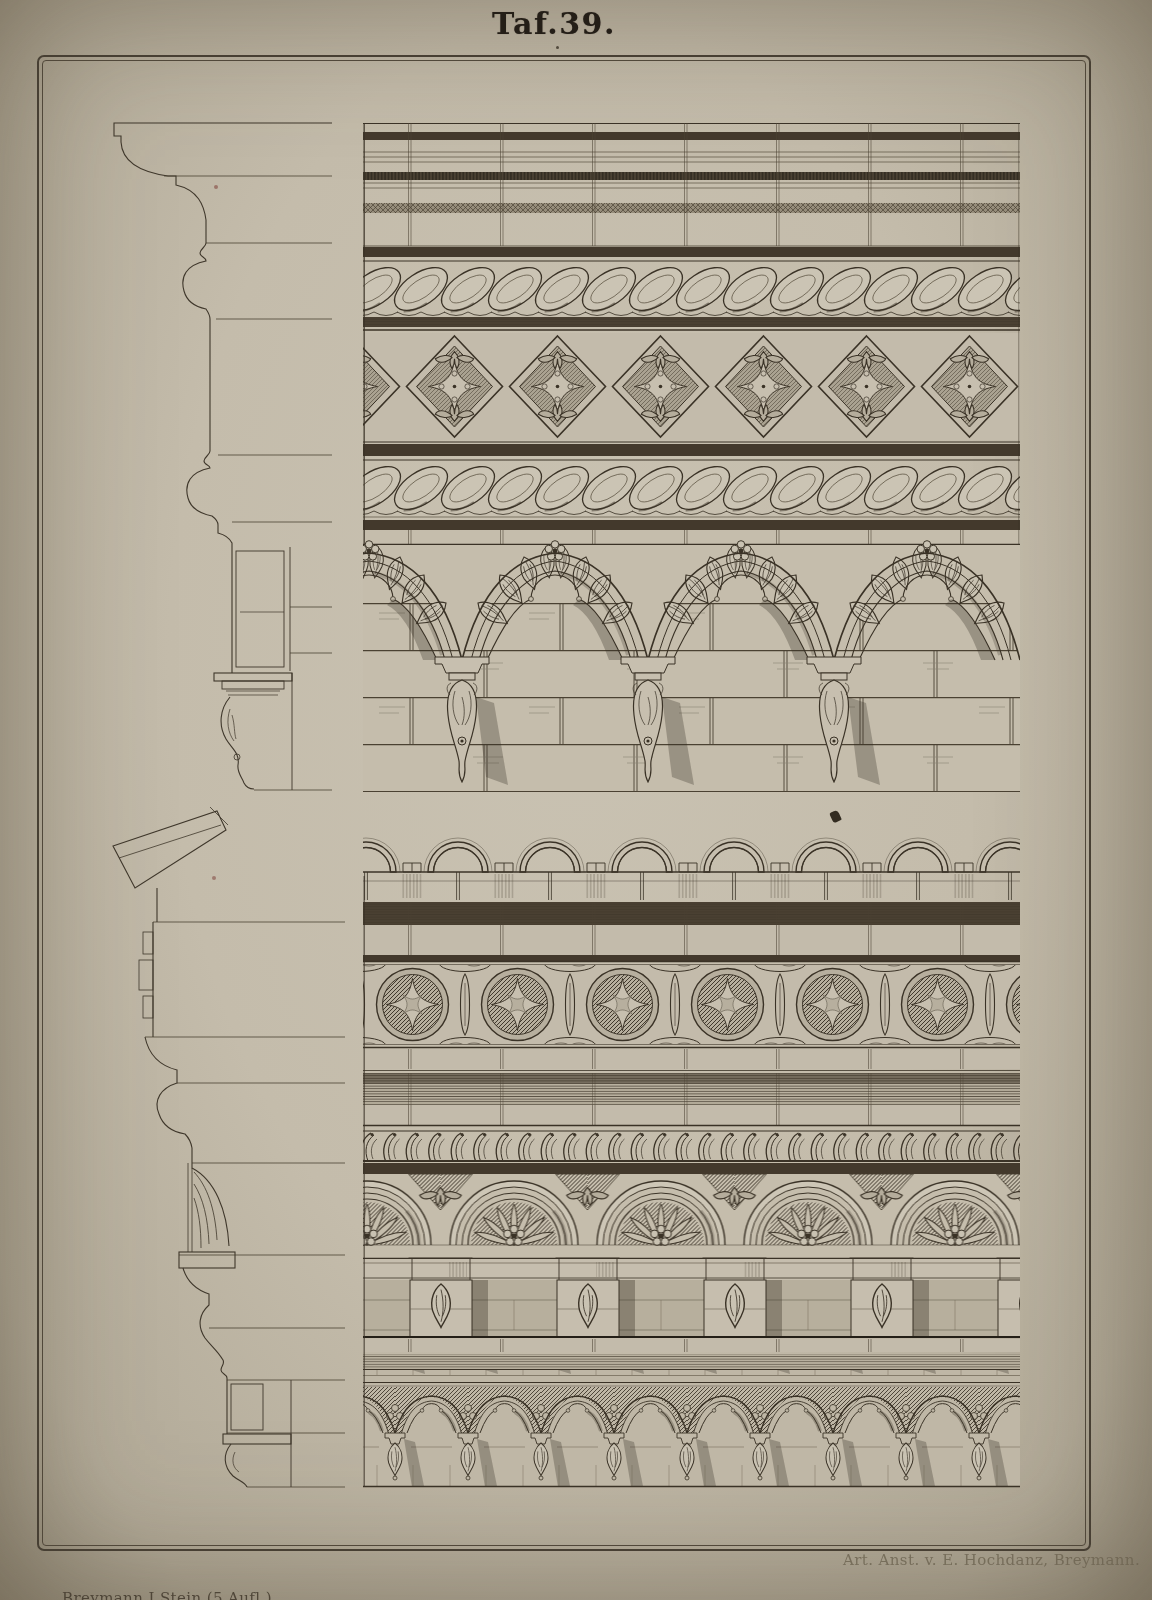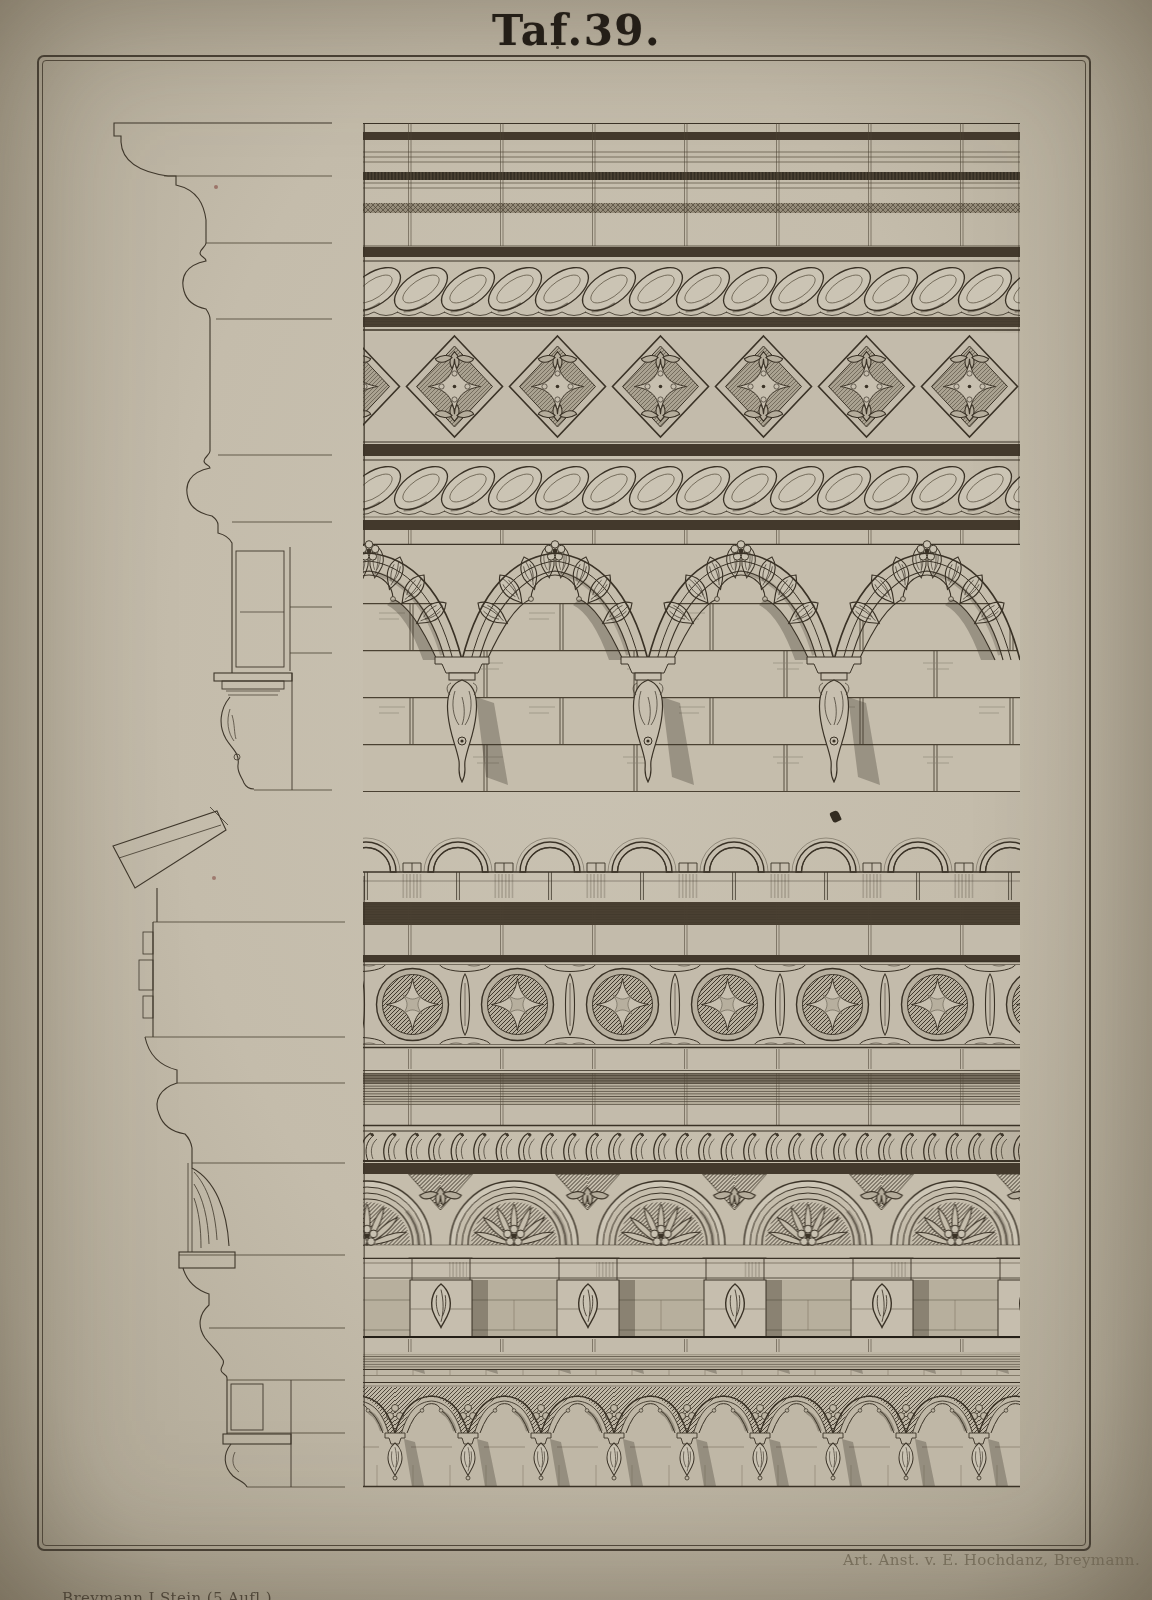--- a/index.html
+++ b/index.html
@@ -3,21 +3,21 @@
 <meta charset="utf-8">
 <style>
   html,body{margin:0;padding:0;background:#7e7769;}
   .page{position:relative;width:1152px;height:1600px;overflow:hidden;
     font-family:"DejaVu Serif","Liberation Serif",serif;
     background:radial-gradient(ellipse at 50% 42%, var(--paper,#c9c2b2) 0%, #c4bcab 50%, #b3ab99 84%, #9e9684 100%);
     box-shadow:inset 0 0 150px rgba(70,58,38,.5);}
   .plate-border{position:absolute;left:37px;top:55px;width:1050px;height:1492px;
     border:2px solid #473f33;border-radius:7px;}
   .plate-border::after{content:"";position:absolute;inset:3px;border:1px solid #51483a;border-radius:4px;}
-  .title{position:absolute;left:492px;top:6px;font-size:42px;font-weight:bold;
+  .title{position:absolute;left:492px;top:6px;font-size:30px;font-weight:bold;
     letter-spacing:1.5px;color:#241e17;text-shadow:0 0 1px rgba(36,30,23,.35);}
   .caption{position:absolute;font-size:15px;color:#453c2f;letter-spacing:.4px;}
   .caption-left{left:62px;top:1552px;opacity:.88;margin-top:37px;}
   .caption-right{left:843px;top:1551px;color:#6c6350;opacity:.8;}
   svg.fig{position:absolute;overflow:hidden;}
   .speck{position:absolute;border-radius:50%;}
   .blot{position:absolute;left:831px;top:811px;width:9px;height:11px;background:#332c21;
     border-radius:2px 4px 1px 3px;transform:rotate(-24deg);}
   .titledot{position:absolute;left:556px;top:46px;width:3px;height:3px;background:#3a3226;border-radius:50%;opacity:.8;}
 </style>

